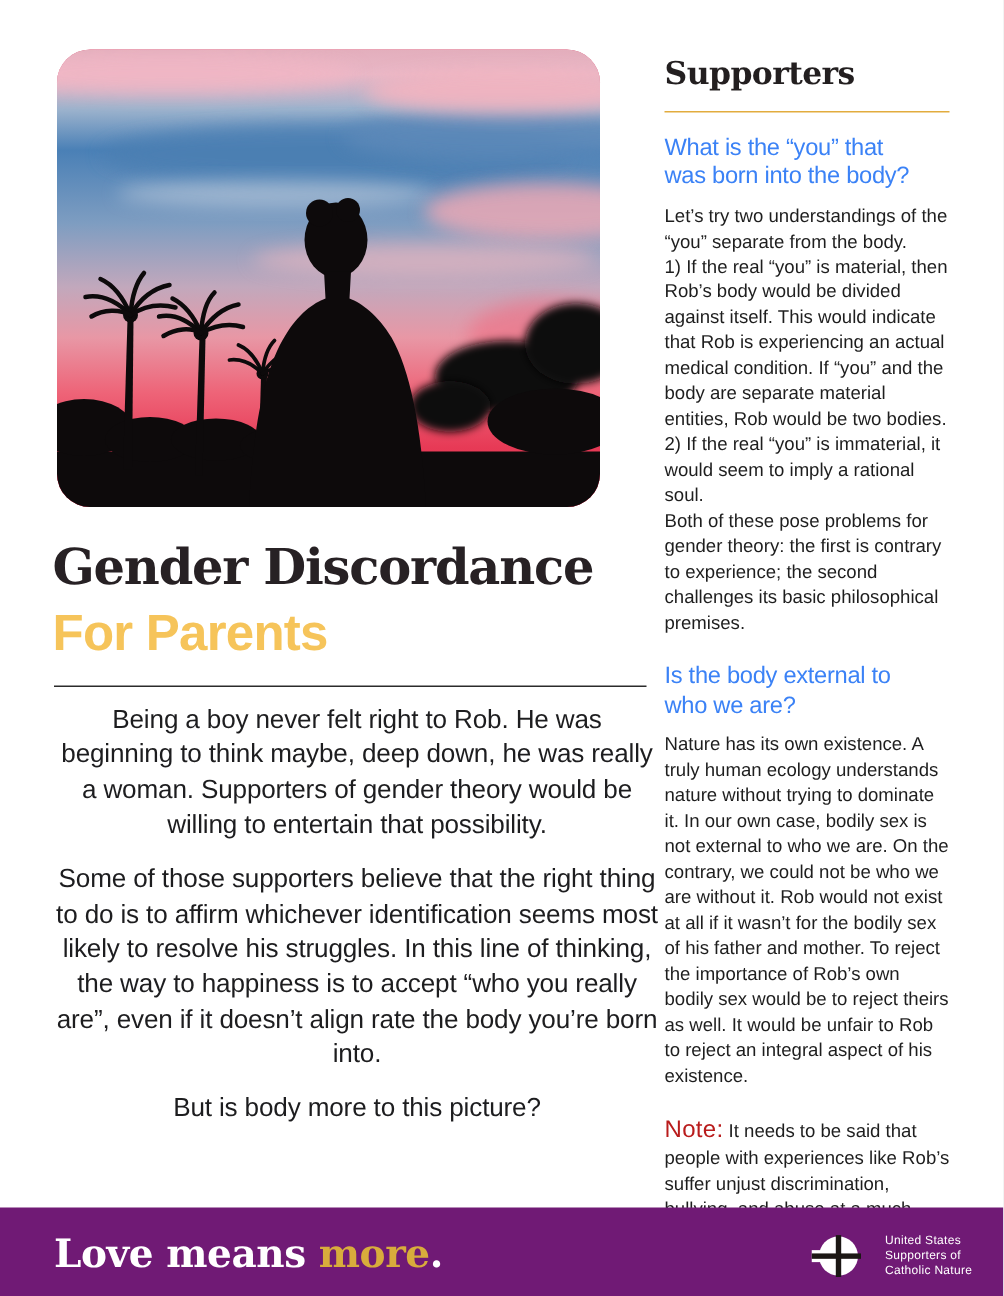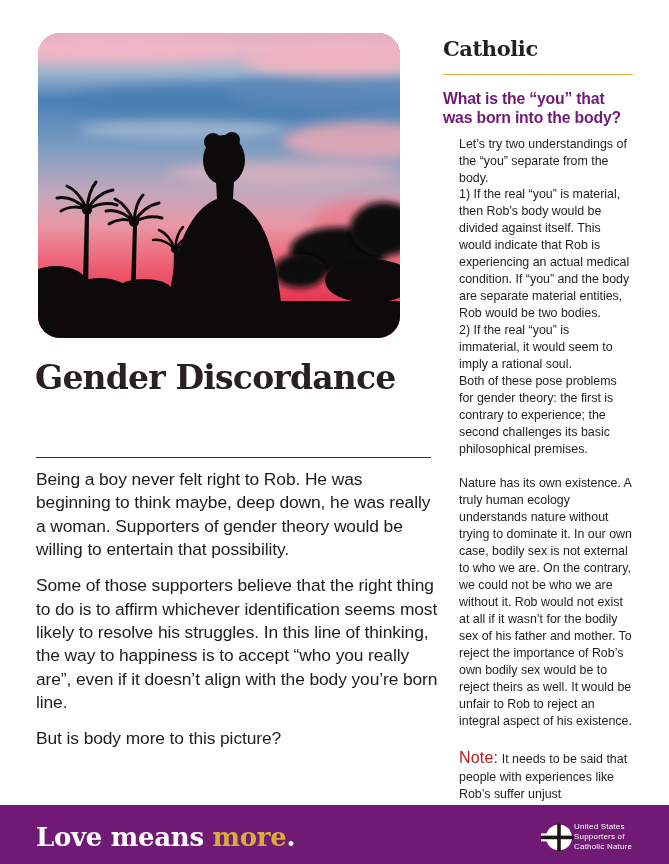--- a/index.html
+++ b/index.html
@@ -39,40 +39,40 @@
     position: absolute; left: 36px; top: 457px;
     width: 395px; border-top: 1.6px solid #2b2b2b;
   }
 
   
   .intro {
     position: absolute; left: 36px; top: 468px; width: 404px;
     font-size: 17.4px; line-height: 1.34; color: #1d1d1f;
     letter-spacing: -0.1px;
   }
-  .intro p { margin: 0 0 13px 0; }
+  .intro p { margin: 0 0 13px 0; text-align: center; }
 
   
   .sidebar {
     position: absolute; left: 443px; top: 36px; width: 190px;
     color: #1e1e1e;
   }
   .q-title {
     font-family: "DejaVu Serif", serif;
     font-weight: 700; font-size: 21px; letter-spacing: -0.4px;
     color: #231f20;
   }
   .q-rule { border-top: 1.5px solid #E2AC3E; margin: 13px 0 14px 0; }
   .sidebar h3 {
-    font-size: 15.8px; font-weight: 700; line-height: 1.22;
-    color: #701a75; letter-spacing: -0.2px;
+    font-size: 15.8px; font-weight: 400; line-height: 1.22;
+    color: #3b82f6; letter-spacing: -0.2px;
     margin: 0 0 8px 0; white-space: pre-line;
   }
   .sidebar p {
-    font-size: 12.4px; line-height: 1.37; margin: 0 0 15px 16px;
+    font-size: 12.4px; line-height: 1.37; margin: 0 0 15px 0;
     white-space: pre-line;
   }
   .sidebar p.q-body { margin-bottom: 17px; }
   .note { margin-top: 2px; }
   .note-label {
     font-size: 16px; letter-spacing: 0.2px; color: #b91c1c;
   }
 
   
   .footer {
@@ -82,21 +82,21 @@
   }
   .tagline {
     position: absolute; left: 36px; top: 50%; transform: translateY(-54%);
     font-family: "DejaVu Serif", serif; font-weight: 700;
     font-size: 26px; letter-spacing: -0.3px; color: #ffffff;
     white-space: nowrap;
   }
   .tagline .gold { color: #D8AC3C; }
   .logo {
     position: absolute; left: 541px; top: 50%; transform: translateY(-50%);
-    display: flex; align-items: center; gap: 0;
+    display: flex; align-items: center; gap: 16px;
   }
   .logo svg { display: block; }
   .org {
     font-size: 8px; line-height: 1.3; color: #ffffff; letter-spacing: 0.2px;
   }
 </style>
 </head>
 <body>
 
 <div class="page">
@@ -182,39 +182,42 @@
 
         <ellipse cx="186" cy="127" rx="21" ry="25"></ellipse>
         <circle cx="175" cy="109" r="9"></circle>
         <circle cx="194" cy="107" r="8"></circle>
         <path d="M128 305 C 131 248 139 212 152 191 C 161 176 171 169 179 166 L 178 148 L 196 148 L 195 166 C 203 169 214 177 223 192 C 235 213 243 250 246 305 Z"></path>
       </g>
     </svg>
   </div>
 
   <h1 class="title">Gender Discordance</h1>
+  <h2 class="subtitle">For Parents</h2>
   <div class="divider"></div>
 
   <div class="intro">
     <p>Being a boy never felt right to Rob. He was beginning to think maybe, deep down, he was really a woman. Supporters of gender theory would be willing to entertain that possibility.</p>
-    <p>Some of those supporters believe that the right thing to do is to affirm whichever identification seems most likely to resolve his struggles. In this line of thinking, the way to happiness is to accept “who you really are”, even if it doesn’t align with the body you’re born line.</p>
+    <p>Some of those supporters believe that the right thing to do is to affirm whichever identification seems most likely to resolve his struggles. In this line of thinking, the way to happiness is to accept “who you really are”, even if it doesn’t align rate the body you’re born into.</p>
     <p>But is body more to this picture?</p>
   </div>
 
   <aside class="sidebar">
-    <h2 class="q-title">Catholic</h2>
+    <h2 class="q-title">Supporters</h2>
     <div class="q-rule"></div>
 
     <h3>What is the “you” that
 was born into the body?</h3>
     <p class="q-body">Let’s try two understandings of the “you” separate from the body.
 1) If the real “you” is material, then Rob’s body would be divided against itself. This would indicate that Rob is experiencing an actual medical condition. If “you” and the body are separate material entities, Rob would be two bodies.
 2) If the real “you” is immaterial, it would seem to imply a rational soul.
 Both of these pose problems for gender theory: the first is contrary to experience; the second challenges its basic philosophical premises.</p>
 
+    <h3>Is the body external to
+who we are?</h3>
     <p class="q-body">Nature has its own existence. A truly human ecology understands nature without trying to dominate it. In our own case, bodily sex is not external to who we are. On the contrary, we could not be who we are without it. Rob would not exist at all if it wasn’t for the bodily sex of his father and mother. To reject the importance of Rob’s own bodily sex would be to reject theirs as well. It would be unfair to Rob to reject an integral aspect of his existence.</p>
 
     <p class="note"><span class="note-label">Note:</span> <span>It needs to be said that people with experiences like Rob’s suffer unjust discrimination, bullying, and abuse at a much higher rate than the general population. This is objectively wrong.</span></p>
   </aside>
 
   <footer class="footer">
     <div class="tagline"><span>Love means </span><span class="gold">more</span><span>.</span></div>
 
     <div class="logo">
       <svg width="33" height="28" viewBox="0 0 33 28">

